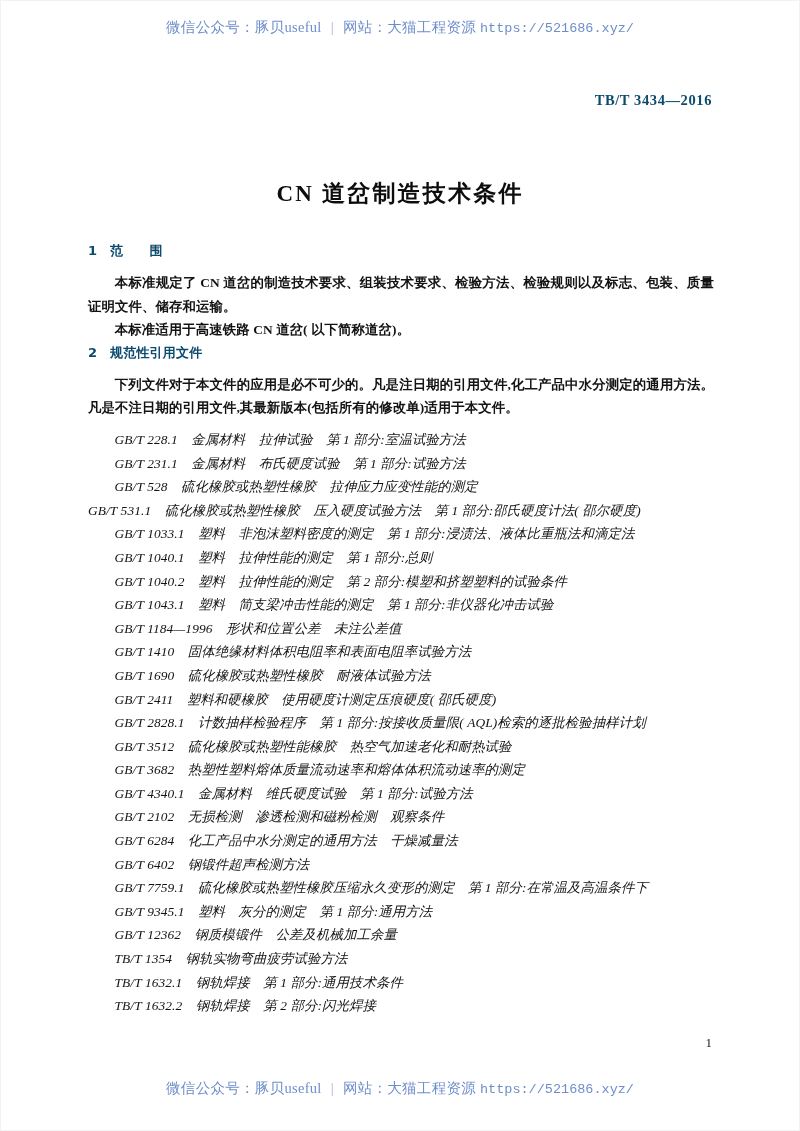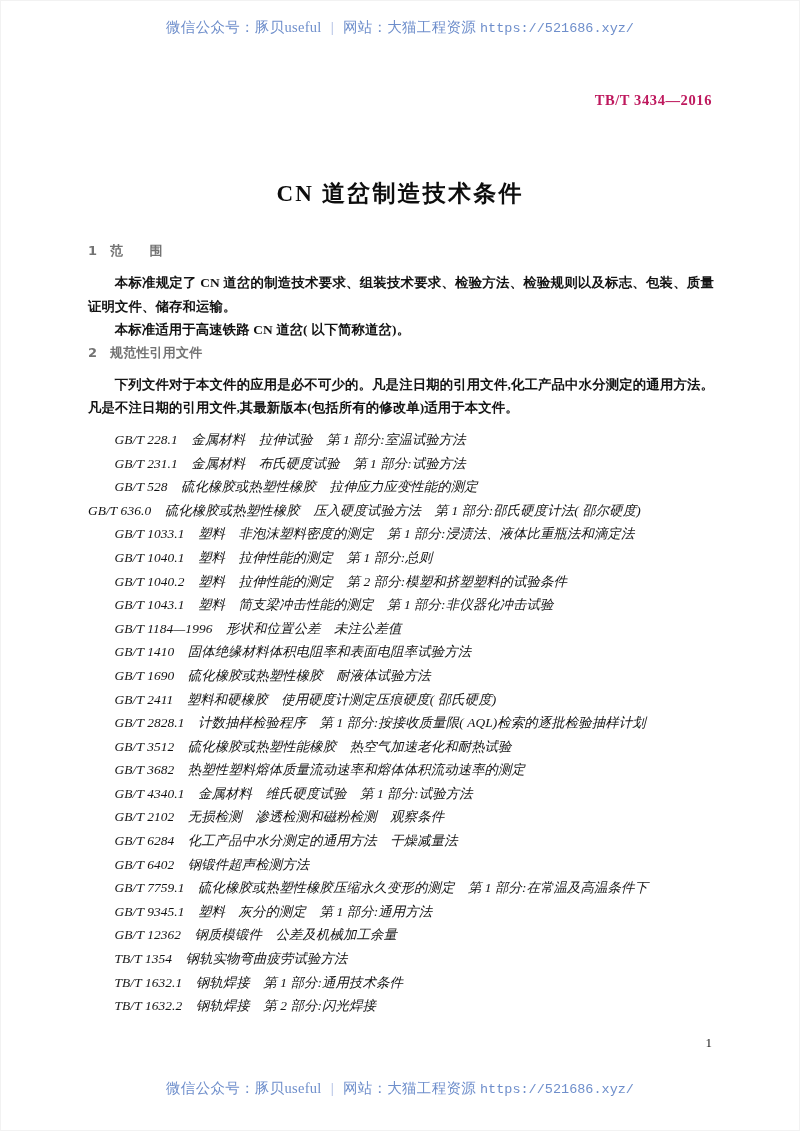--- a/index.html
+++ b/index.html
@@ -53,21 +53,21 @@
 
   
   .std-number {
     position: absolute;
     top: 92px;
     right: 88px;
     font-family: "Liberation Serif", "DejaVu Serif", serif;
     font-weight: bold;
     font-size: 14.5px;
     letter-spacing: 0.6px;
-    color: #be185d;
+    color: #0c4a6e;
   }
 
   
   .doc-title {
     position: absolute;
     top: 178px;
     left: 0;
     width: 100%;
     text-align: center;
     font-size: 23px;
@@ -87,21 +87,21 @@
     font-size: 13.4px;
     line-height: 23.5px;
   }
 
   h2.clause {
     margin: 0 0 2px 0;
     font-family: "DejaVu Sans", "Liberation Sans", sans-serif;
     font-size: 13px;
     font-weight: bold;
     letter-spacing: 0.2px;
-    color: #737373;
+    color: #0c4a6e;
     line-height: 22px;
   }
   h2.clause .cnum {
     display: inline-block;
     min-width: 22px;
   }
   .gap-before { margin-top: 16px; }
 
   p.para {
     margin: 0;
@@ -171,21 +171,21 @@
 
     <h2 class="clause gap-before">
       <span class="cnum">2</span><span>规范性引用文件</span>
     </h2>
     <p class="para first">下列文件对于本文件的应用是必不可少的。凡是注日期的引用文件,化工产品中水分测定的通用方法。凡是不注日期的引用文件,其最新版本(包括所有的修改单)适用于本文件。</p>
 
     <ul class="ref-list">
       <li class="ref-code">GB/T 228.1　金属材料　拉伸试验　第 1 部分:室温试验方法</li>
       <li class="ref-code">GB/T 231.1　金属材料　布氏硬度试验　第 1 部分:试验方法</li>
       <li class="ref-code">GB/T 528　硫化橡胶或热塑性橡胶　拉伸应力应变性能的测定</li>
-      <li class="ref-code wrap">GB/T 636.0　硫化橡胶或热塑性橡胶　压入硬度试验方法　第 1 部分:邵氏硬度计法( 邵尔硬度)</li>
+      <li class="ref-code wrap">GB/T 531.1　硫化橡胶或热塑性橡胶　压入硬度试验方法　第 1 部分:邵氏硬度计法( 邵尔硬度)</li>
       <li class="ref-code">GB/T 1033.1　塑料　非泡沫塑料密度的测定　第 1 部分:浸渍法、液体比重瓶法和滴定法</li>
       <li class="ref-code">GB/T 1040.1　塑料　拉伸性能的测定　第 1 部分:总则</li>
       <li class="ref-code">GB/T 1040.2　塑料　拉伸性能的测定　第 2 部分:模塑和挤塑塑料的试验条件</li>
       <li class="ref-code">GB/T 1043.1　塑料　简支梁冲击性能的测定　第 1 部分:非仪器化冲击试验</li>
       <li class="ref-code">GB/T 1184—1996　形状和位置公差　未注公差值</li>
       <li class="ref-code">GB/T 1410　固体绝缘材料体积电阻率和表面电阻率试验方法</li>
       <li class="ref-code">GB/T 1690　硫化橡胶或热塑性橡胶　耐液体试验方法</li>
       <li class="ref-code">GB/T 2411　塑料和硬橡胶　使用硬度计测定压痕硬度( 邵氏硬度)</li>
       <li class="ref-code">GB/T 2828.1　计数抽样检验程序　第 1 部分:按接收质量限( AQL)检索的逐批检验抽样计划</li>
       <li class="ref-code">GB/T 3512　硫化橡胶或热塑性能橡胶　热空气加速老化和耐热试验</li>

